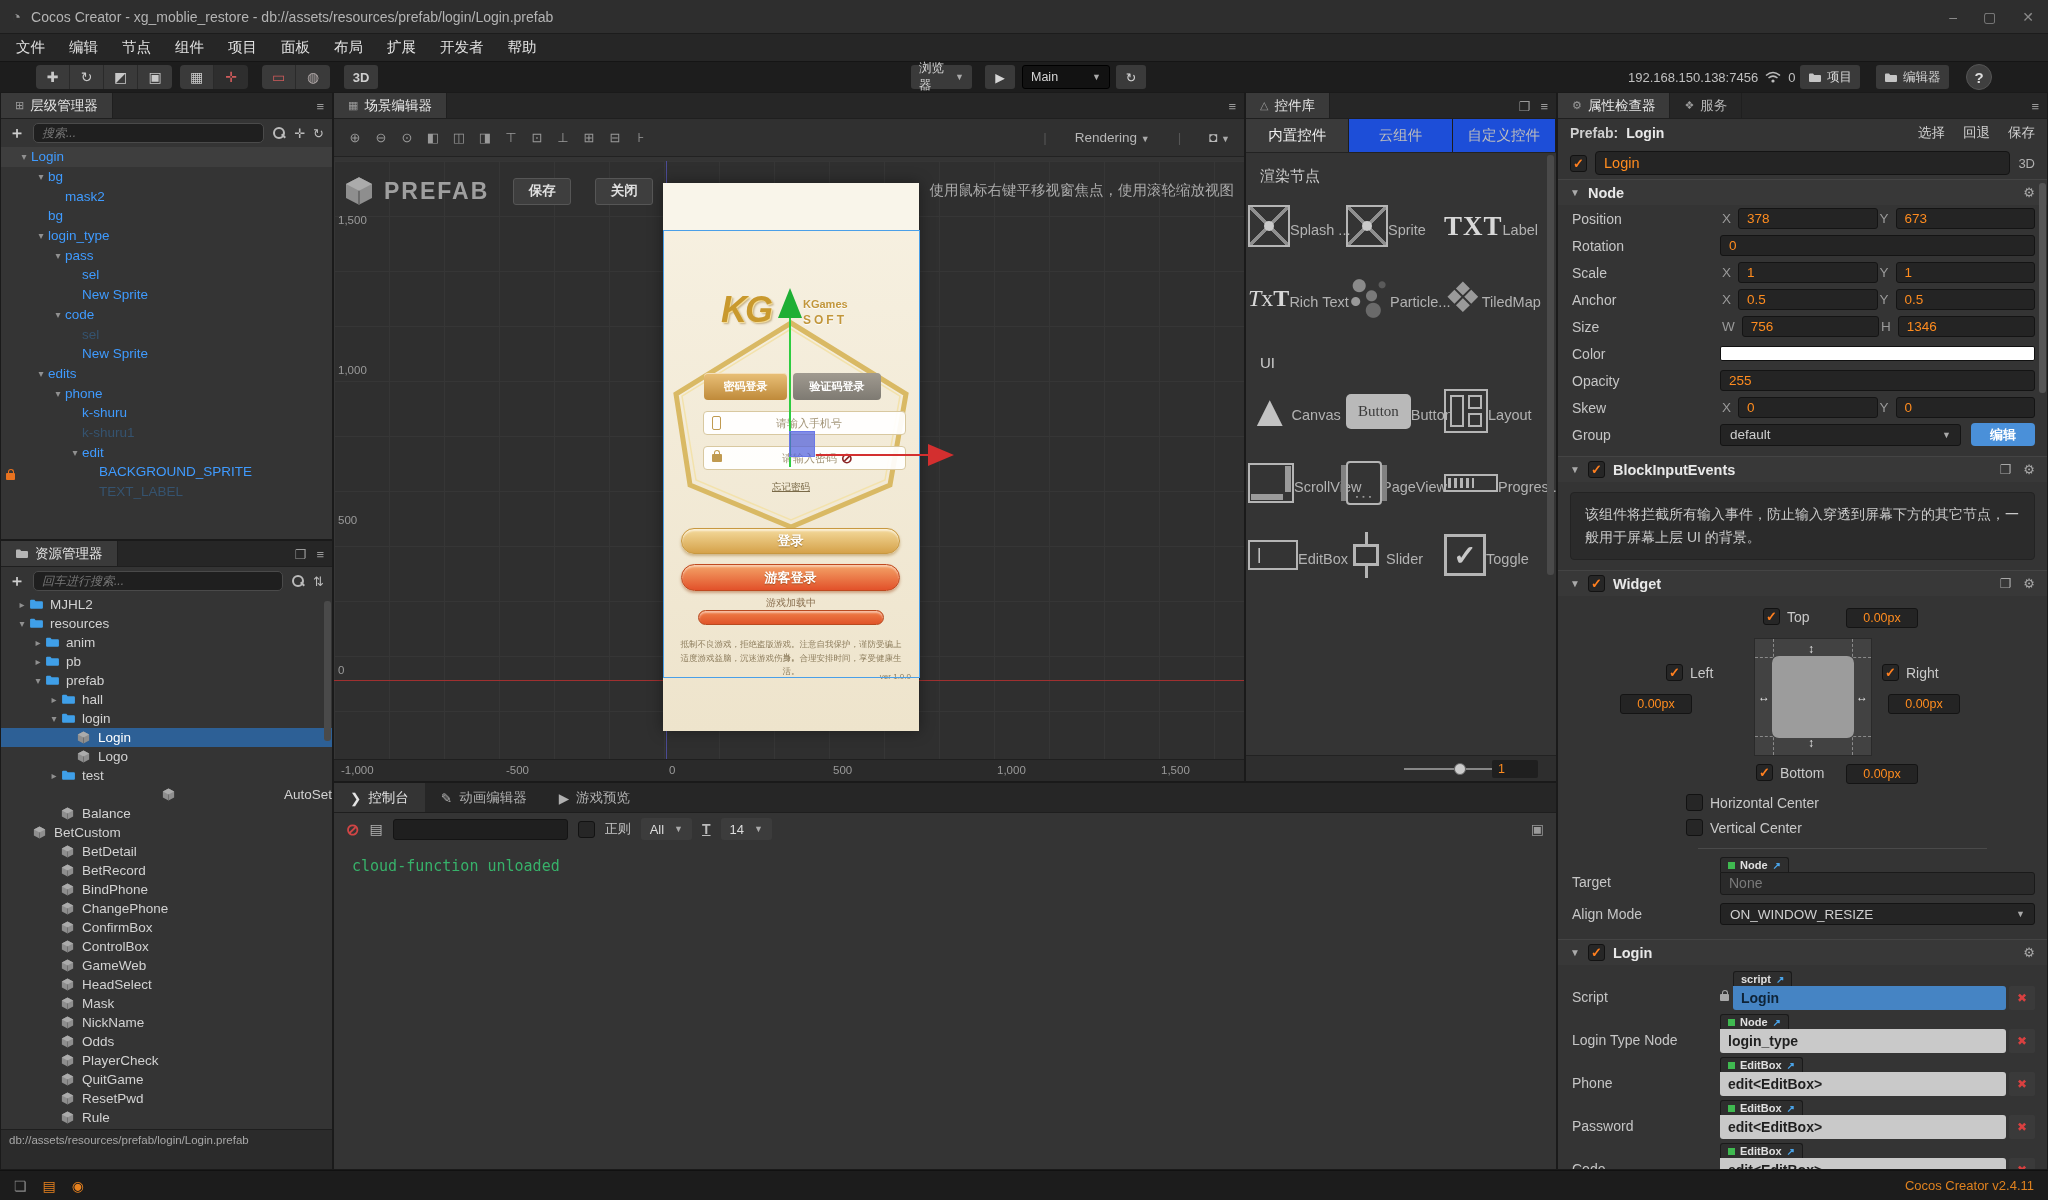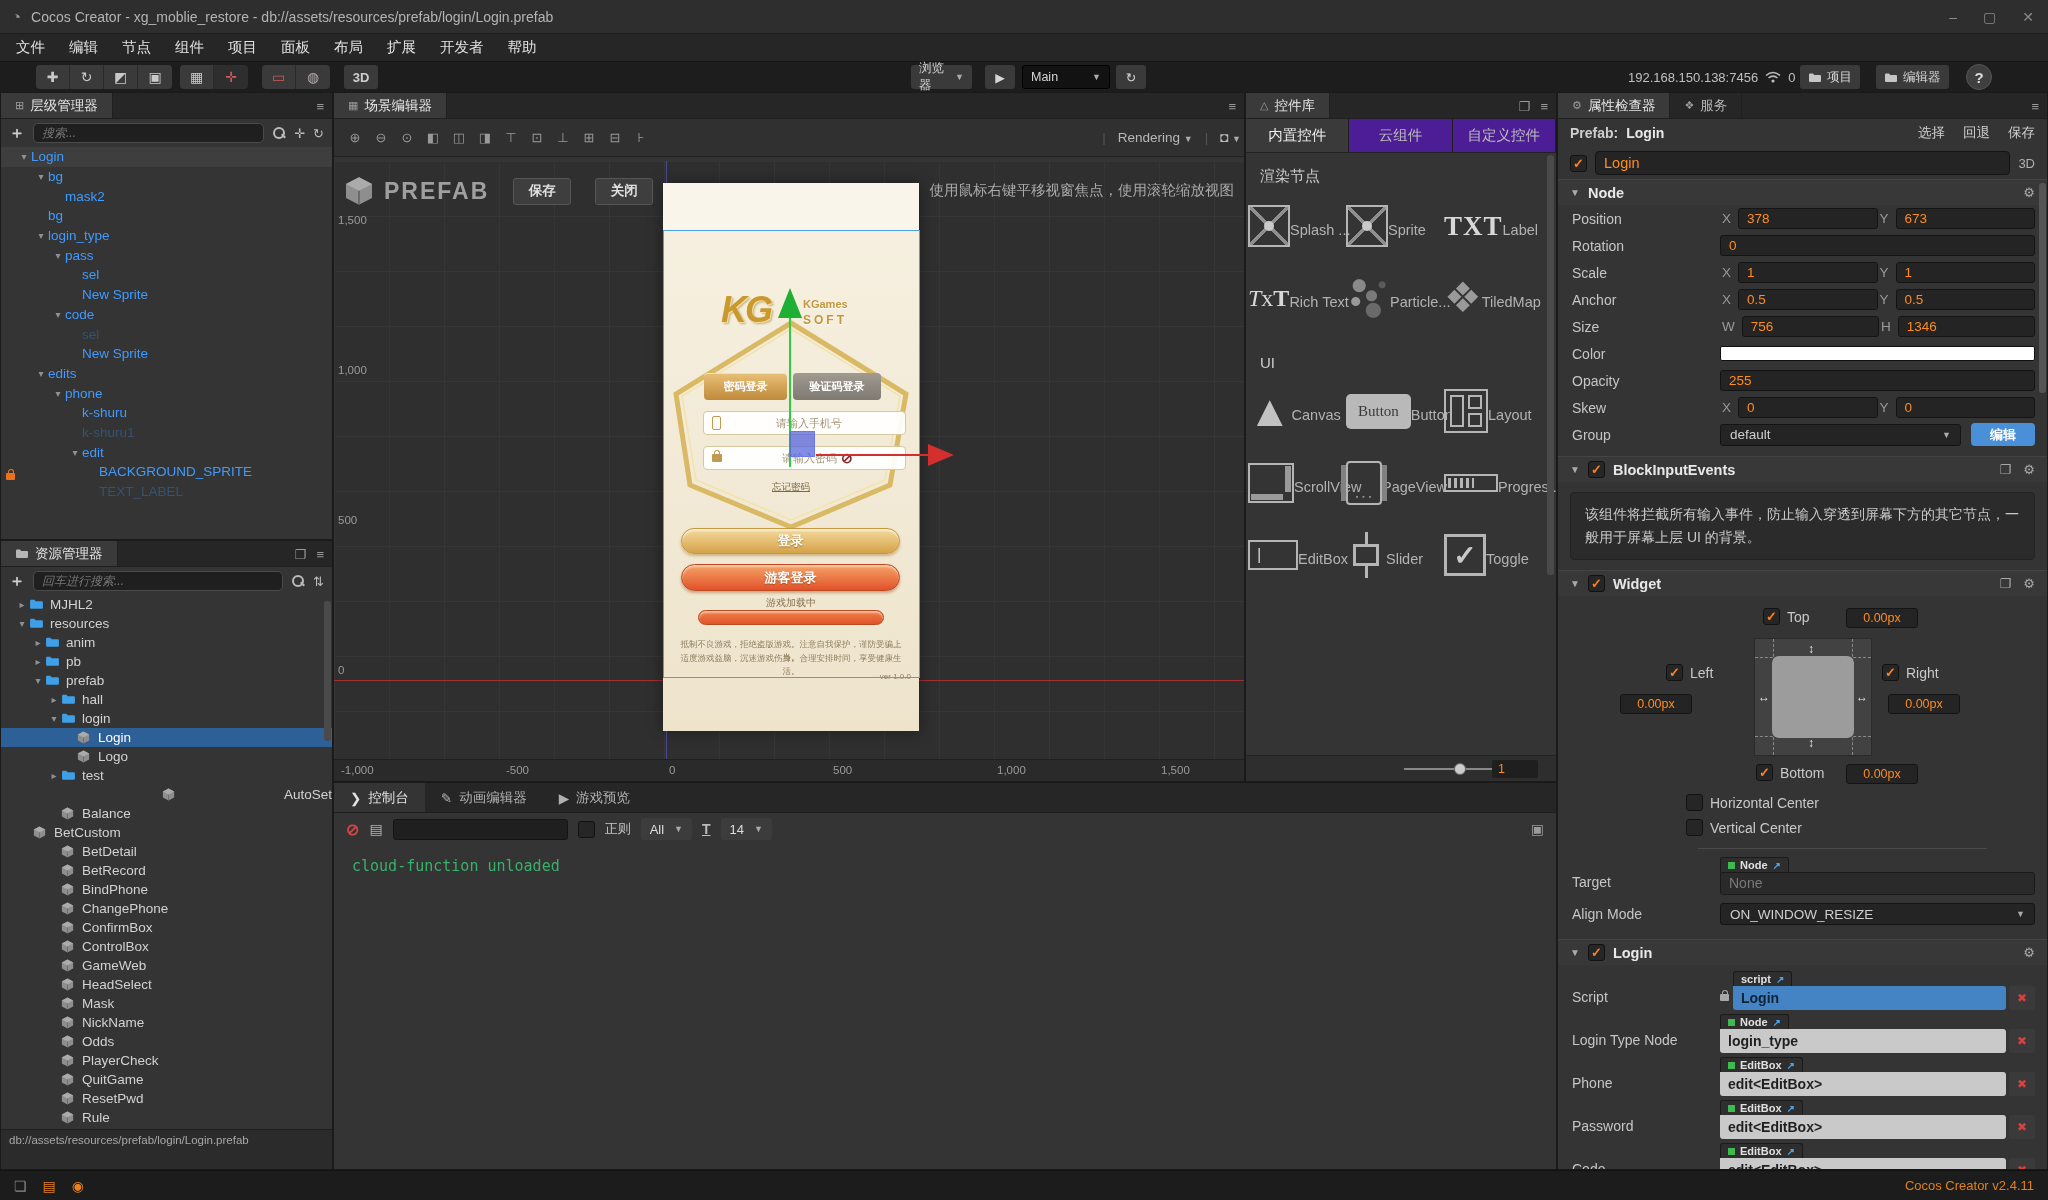--- a/index.html
+++ b/index.html
@@ -62,21 +62,21 @@
   .arow{height:19px;display:flex;align-items:center;font-size:13.5px;color:#d2d2d2;white-space:nowrap}
   .arow.asel{background:#2d6096;color:#fff}
   .aicon{width:16px;height:13px;margin-right:5px;flex-shrink:0;display:inline-flex}
   .astatus{position:absolute;left:0;right:0;bottom:0;height:40px;background:#2b2b2b;border-top:1px solid #1e1e1e;font-size:11.5px;color:#a8a8a8;line-height:21px;padding:0 8px;overflow:hidden}
   .vscroll{position:absolute;right:1px;width:7px;border-radius:3px;background:#4a4a4a}
 
   
   .scenebar{height:38px;background:#303030;border-bottom:1px solid #222;display:flex;align-items:center;padding:0 8px;position:relative}
   .sicon{width:26px;text-align:center;color:#9a9a9a;font-size:13px}
   .ssep{color:#555;margin:0 4px}
-  .scene-right{position:absolute;right:3px;display:flex;align-items:center;gap:8px;color:#b8b8b8;font-size:13.5px}
+  .scene-right{position:absolute;right:14px;display:flex;align-items:center;gap:24px;color:#b8b8b8;font-size:13.5px}
   .canvas{position:absolute;left:0;top:68px;right:0;bottom:22px;background:#2f2f2f;overflow:hidden;
     background-image:linear-gradient(#363636 1px,transparent 1px),linear-gradient(90deg,#363636 1px,transparent 1px);
     background-size:55px 55px}
   .hruler{position:absolute;left:0;right:0;bottom:0;height:22px;background:#2a2a2a;border-top:1px solid #1f1f1f;font-size:11.5px;color:#9a9a9a}
   .hruler span{position:absolute;top:4px}
   .vlabel{position:absolute;font-size:11.5px;color:#9a9a9a;left:4px}
   .prefabhdr{position:absolute;left:10px;top:14px;display:flex;align-items:center;gap:10px;z-index:5}
   .cube3d{width:30px;height:32px;display:inline-flex}
   .prefabtxt{font-size:23px;font-weight:bold;color:#9f9f9f;letter-spacing:2px}
   .scenebtn{width:58px;height:27px;background:#3e3e3e;border:1px solid #565656;border-radius:3px;color:#e0e0e0;font-size:13.5px;font-weight:bold;display:flex;align-items:center;justify-content:center;margin-left:14px}
@@ -128,21 +128,21 @@
   .cb{width:17px;height:17px;background:#262626;border:1px solid #121212;border-radius:3px;display:inline-flex;align-items:center;justify-content:center;flex-shrink:0}
   .cb.on::after{content:"✓";color:#ff7f1f;font-size:13px;font-weight:bold}
   .clabel{font-size:13px;color:#c8c8c8}
   .cselect{height:22px;background:#3c3c3c;border-radius:3px;color:#ddd;font-size:13px;display:flex;align-items:center;gap:10px;padding:0 9px}
   .ticonT{color:#bbb;font-weight:bold;text-decoration:underline;font-size:14px}
   .cright{position:absolute;right:12px;color:#9a9a9a;font-size:14px}
   .logline{padding:12px 18px;font-family:"DejaVu Sans Mono",monospace;font-size:15px;color:#37b26a}
 
   
   .libtabs{height:34px;display:flex;border-bottom:1px solid #222}
-  .libtab{flex:1;display:flex;align-items:center;justify-content:center;font-size:14.5px;color:#bdbdbd;background:#4c1d95;border-right:1px solid #1d1d1d}
+  .libtab{flex:1;display:flex;align-items:center;justify-content:center;font-size:14.5px;color:#bdbdbd;background:#1d4ed8;border-right:1px solid #1d1d1d}
   .libtab.active{background:#3a3a3a;color:#eee}
   .libsection{margin:14px 0 2px 14px;font-size:15px;color:#cdcdcd}
   .libgrid{display:flex;flex-wrap:wrap;padding:8px 0 0 2px}
   .libcell{width:98px;display:flex;flex-direction:row;align-items:center;margin-bottom:12px}
   .libicon{height:60px;display:flex;align-items:center;justify-content:center}
   .liblabel{font-size:14.5px;color:#b2b2b2;margin-top:8px;white-space:nowrap}
   .ic-sprite{width:42px;height:42px;border:2px solid #b5b5b5;position:relative;background:linear-gradient(45deg,transparent 47%,#8f8f8f 47%,#8f8f8f 53%,transparent 53%),linear-gradient(-45deg,transparent 47%,#8f8f8f 47%,#8f8f8f 53%,transparent 53%)}
   .ic-sprite::after{content:"";position:absolute;width:10px;height:10px;background:#cacaca;border-radius:50%;top:50%;left:50%;transform:translate(-50%,-50%)}
   .ic-txt{font-family:"Liberation Serif",serif;font-weight:bold;font-size:27px;color:#d8d8d8;letter-spacing:1px}
   .ic-rtxt{font-family:"Liberation Serif",serif;font-size:24px;color:#d8d8d8}

